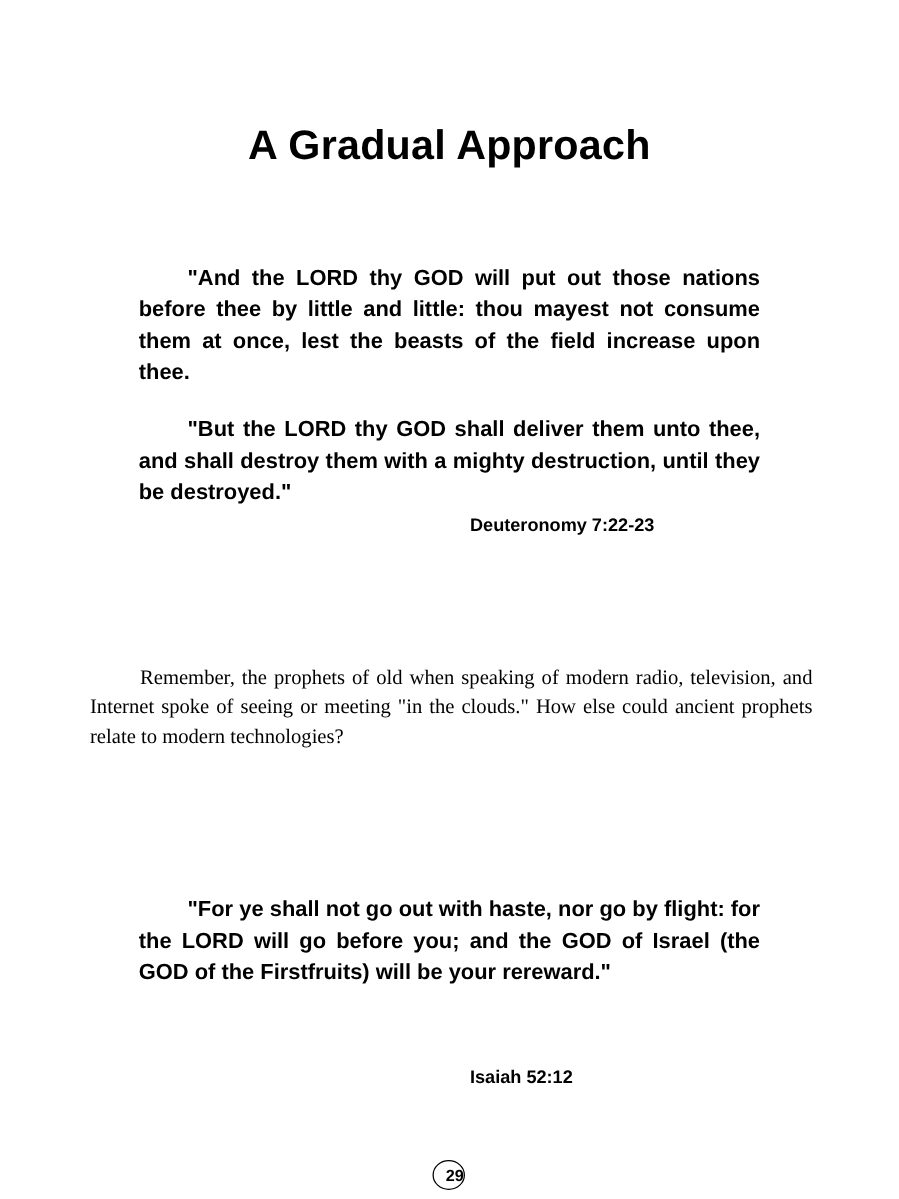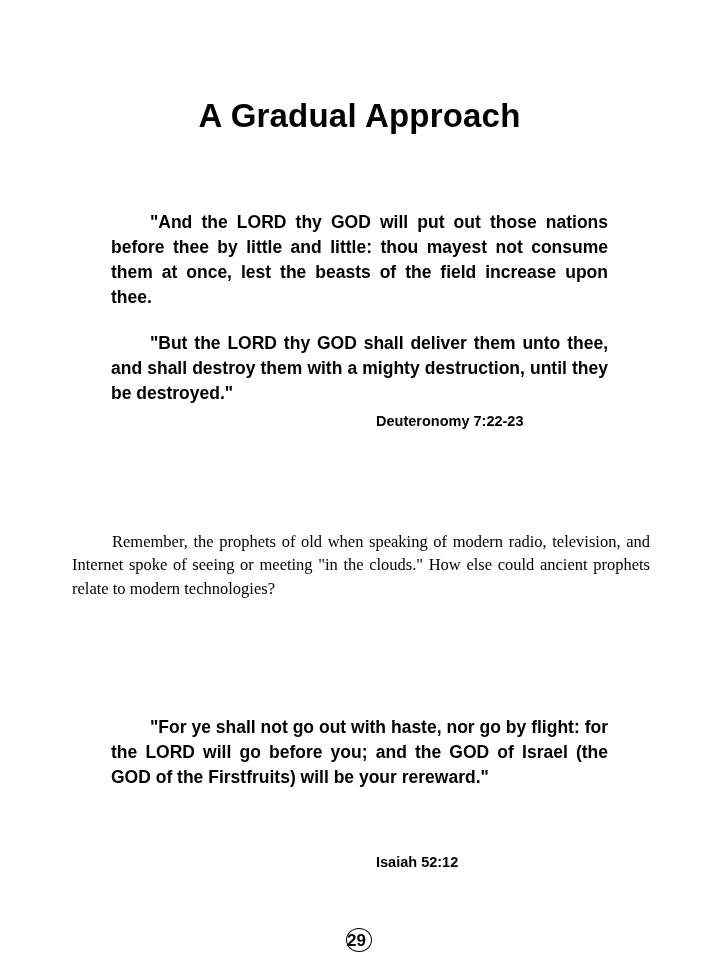--- a/index.html
+++ b/index.html
@@ -90,24 +90,24 @@
     position: absolute;
     left: 346px;
     top: 928px;
     width: 26px;
     height: 24px;
     border: 1.4px solid #000000;
     border-radius: 50%;
     box-sizing: border-box;
     display: flex;
     align-items: center;
-    justify-content: flex-start;
+    justify-content: flex-end;
     font-family: "Liberation Sans", sans-serif;
     font-weight: bold;
-    font-size: 17px;
+    font-size: 13px;
     line-height: 1;
   }
 </style>
 </head>
 <body>
 
 <div class="page">
 
   <h1 class="page-title">A Gradual Approach</h1>
 

